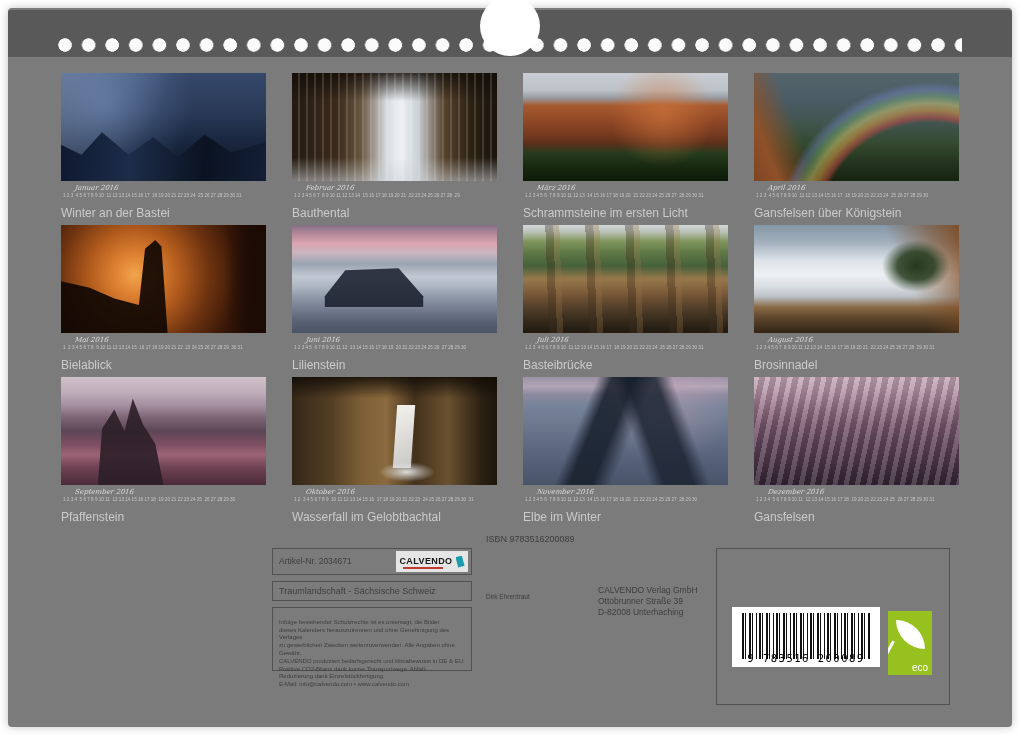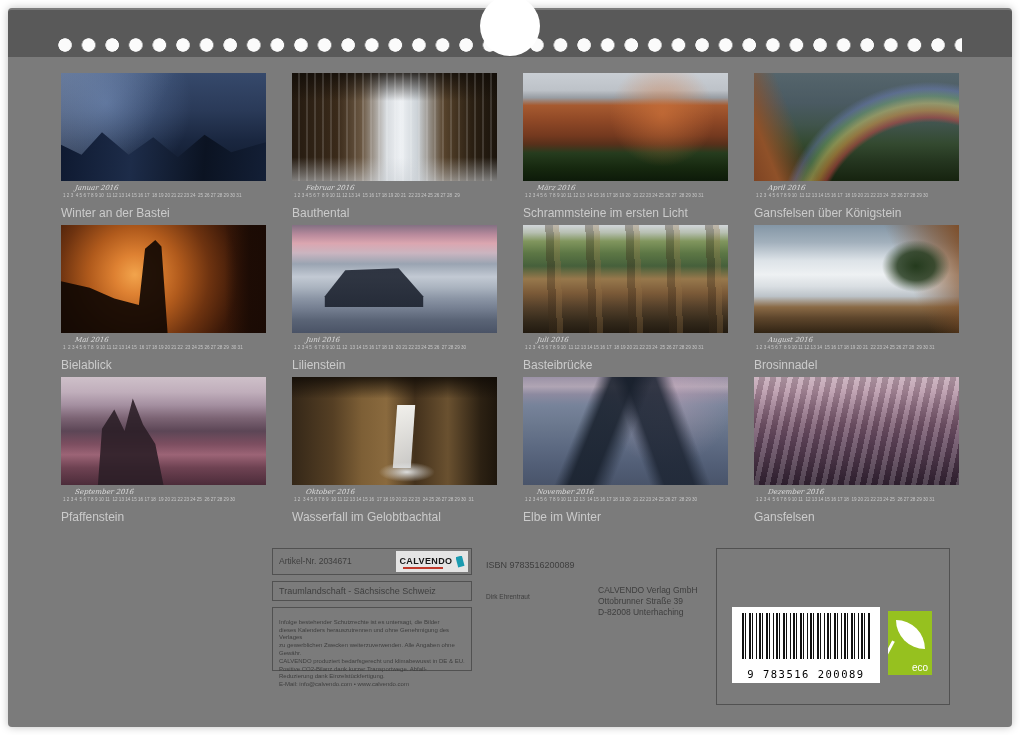--- a/index.html
+++ b/index.html
@@ -86,26 +86,26 @@
   .fbox{border:1px solid #515151;width:200px;color:#3e3e3e;box-sizing:border-box;}
   .box1{position:absolute;left:264px;top:540px;height:27px;padding:7px 4px 16px 6px;font-size:8.5px;}
   .logo{position:absolute;right:3px;top:2px;width:72px;height:21px;background:#e5e5e5;
     display:flex;align-items:center;justify-content:center;gap:3px;}
   .logo-word{font-size:9px;font-weight:bold;color:#161616;letter-spacing:.4px;line-height:1;}
   .logo-line{position:absolute;left:7px;bottom:3px;width:40px;height:2px;background:#c0392b;}
   .logo-glyph{width:9px;height:12px;background:#1b9bb0;clip-path:polygon(0 15%,70% 0,100% 85%,30% 100%);}
   .box2{position:absolute;left:264px;top:573px;height:20px;padding:4px 4px 0 6px;font-size:9px;}
   .box3{position:absolute;left:264px;top:599px;height:64px;padding:3px 4px 0 6px;font-size:6px;
     line-height:1.3;white-space:pre-line;}
-  .f-isbn{position:absolute;left:478px;top:552px;font-size:9px;color:#3e3e3e;}
+  .f-isbn{position:absolute;left:478px;top:526px;font-size:9px;color:#3e3e3e;}
   .f-author{position:absolute;left:478px;top:585px;font-size:6.5px;color:#3e3e3e;}
   .f-pub{position:absolute;left:590px;top:577px;font-size:8.5px;line-height:1.3;color:#3e3e3e;
     white-space:pre-line;}
   .f-bar{position:absolute;left:708px;top:540px;width:232px;height:155px;border:1px solid #515151;}
-  .bpanel{position:absolute;left:15px;top:58px;width:148px;height:76px;background:#ffffff;}
+  .bpanel{position:absolute;left:15px;top:58px;width:148px;height:60px;background:#ffffff;}
   .bars{position:absolute;left:10px;top:6px;width:128px;height:46px;
     background:repeating-linear-gradient(90deg,#111 0 2px,#fff 2px 3px,#111 3px 4px,#fff 4px 7px,#111 7px 9px,#fff 9px 10px,#111 10px 11px,#fff 11px 14px,#111 14px 15px,#fff 15px 17px);}
   .bdigits{position:absolute;left:0;right:0;bottom:3px;text-align:center;
     font-family:"DejaVu Sans Mono",monospace;font-size:10.5px;color:#000;letter-spacing:1.5px;}
   .eco{position:absolute;right:17px;top:62px;width:44px;height:64px;background:#96c11f;border-radius:0;overflow:hidden;}
   .leaf{position:absolute;left:8px;top:9px;width:29px;height:29px;background:#ffffff;
     border-radius:0 100% 0 100%;}
   .stem{position:absolute;left:4px;top:30px;width:2.5px;height:26px;background:#ffffff;
     transform:rotate(28deg);transform-origin:top center;}
   .eco-word{position:absolute;right:4px;bottom:2px;color:#ffffff;font-size:10px;}

